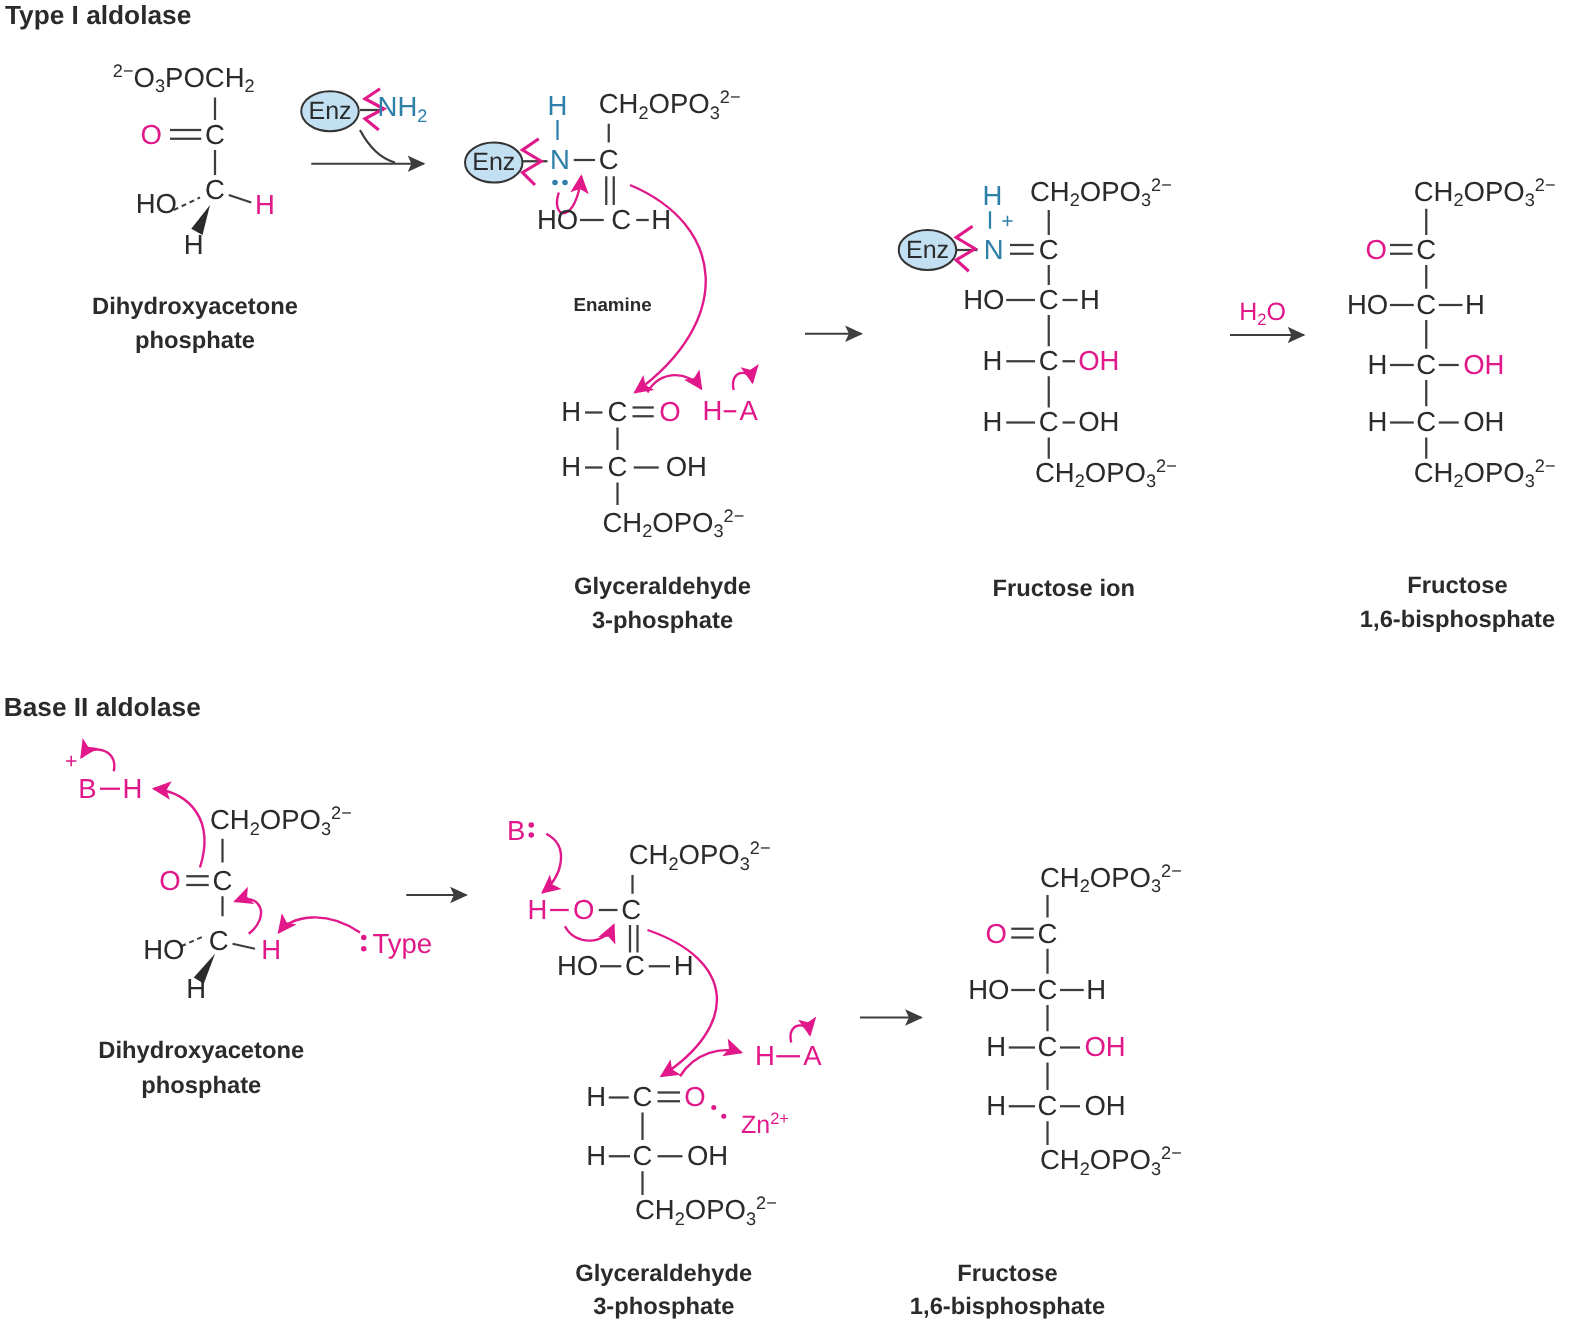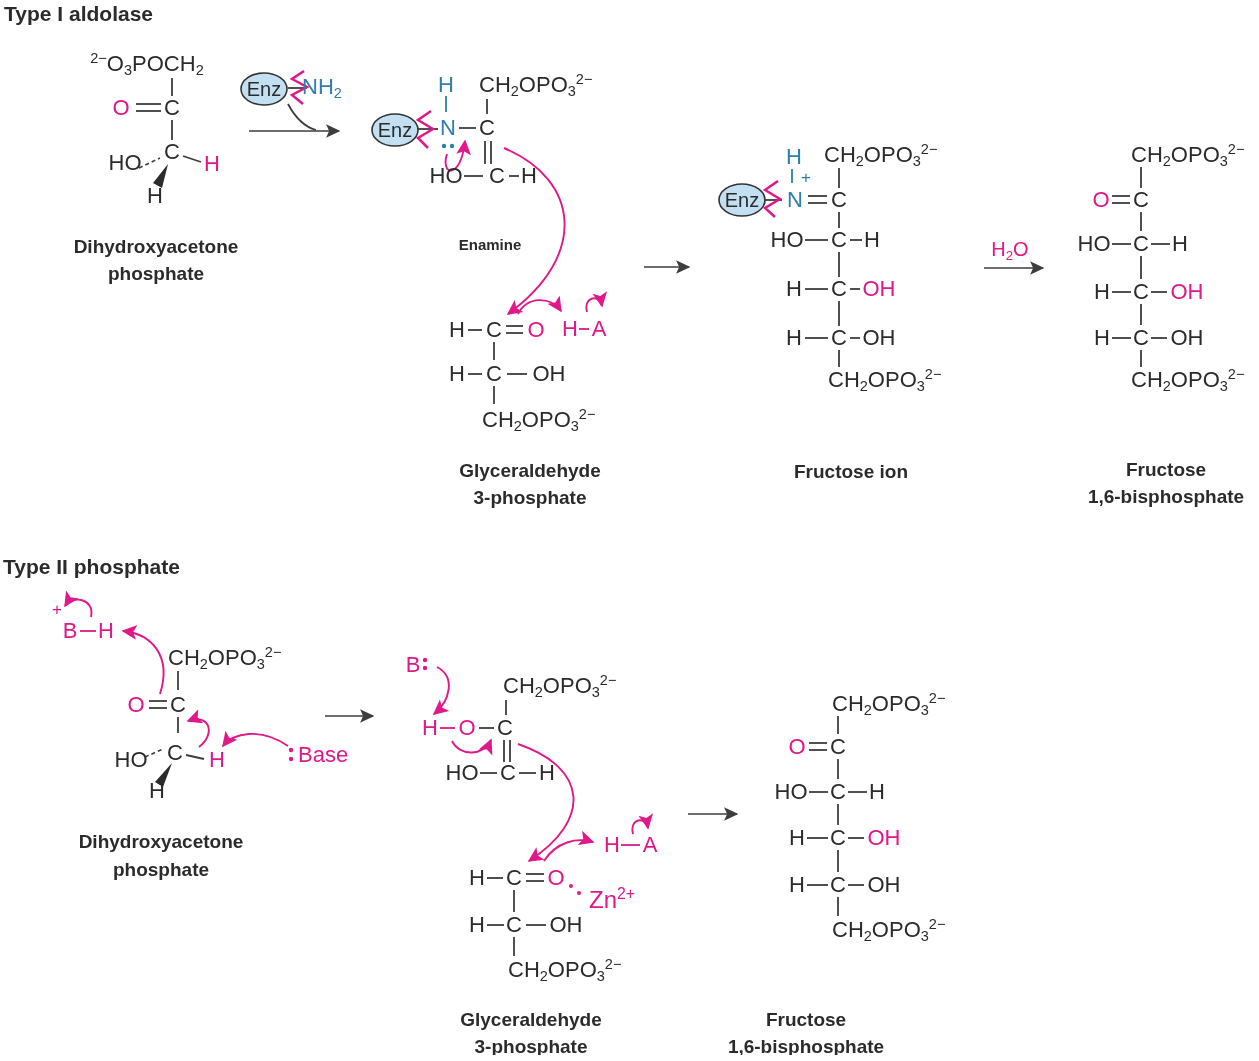--- a/index.html
+++ b/index.html
@@ -254,48 +254,48 @@
       <div class="txt" style="left: 1180px; top: 244px; color: rgb(43, 43, 43); font-size: 22px; font-weight: 400; transform: translate(-50%, -50%);">H</div>
       <div class="txt" style="left: 1102px; top: 292px; color: rgb(43, 43, 43); font-size: 22px; font-weight: 400; transform: translate(-50%, -50%);">H</div>
       <div class="txt" style="left: 1141px; top: 292px; color: rgb(43, 43, 43); font-size: 22px; font-weight: 400; transform: translate(-50%, -50%);">C</div>
       <div class="txt" style="left: 1187px; top: 292px; color: rgb(224, 24, 138); font-size: 22px; font-weight: 400; transform: translate(-50%, -50%);">OH</div>
       <div class="txt" style="left: 1102px; top: 338px; color: rgb(43, 43, 43); font-size: 22px; font-weight: 400; transform: translate(-50%, -50%);">H</div>
       <div class="txt" style="left: 1141px; top: 338px; color: rgb(43, 43, 43); font-size: 22px; font-weight: 400; transform: translate(-50%, -50%);">C</div>
       <div class="txt" style="left: 1187px; top: 338px; color: rgb(43, 43, 43); font-size: 22px; font-weight: 400; transform: translate(-50%, -50%);">OH</div>
       <div class="txt" style="left: 1131px; top: 380px; color: rgb(43, 43, 43); font-size: 22px; font-weight: 400; transform: translate(0px, -50%);">CH<sub>2</sub>OPO<sub>3</sub><sup>2−</sup></div>
       <div class="txt" style="left: 1166px; top: 469px; color: rgb(43, 43, 43); font-size: 19px; font-weight: 700; transform: translate(-50%, -50%);">Fructose</div>
       <div class="txt" style="left: 1166px; top: 496px; color: rgb(43, 43, 43); font-size: 19px; font-weight: 700; transform: translate(-50%, -50%);">1,6-bisphosphate</div>
-      <div class="txt" style="left: 3px; top: 566px; color: rgb(43, 43, 43); font-size: 21px; font-weight: 700; transform: translate(0px, -50%);">Type II phosphate</div>
+      <div class="txt" style="left: 3px; top: 566px; color: rgb(43, 43, 43); font-size: 21px; font-weight: 700; transform: translate(0px, -50%);">Base II aldolase</div>
       <div class="txt" style="left: 57px; top: 609px; color: rgb(224, 24, 138); font-size: 17px; font-weight: 400; transform: translate(-50%, -50%);">+</div>
       <div class="txt" style="left: 70px; top: 631px; color: rgb(224, 24, 138); font-size: 22px; font-weight: 400; transform: translate(-50%, -50%);">B</div>
       <div class="txt" style="left: 106px; top: 631px; color: rgb(224, 24, 138); font-size: 22px; font-weight: 400; transform: translate(-50%, -50%);">H</div>
       <div class="txt" style="left: 168px; top: 658px; color: rgb(43, 43, 43); font-size: 22px; font-weight: 400; transform: translate(0px, -50%);">CH<sub>2</sub>OPO<sub>3</sub><sup>2−</sup></div>
       <div class="txt" style="left: 136px; top: 705px; color: rgb(224, 24, 138); font-size: 22px; font-weight: 400; transform: translate(-50%, -50%);">O</div>
       <div class="txt" style="left: 178px; top: 705px; color: rgb(43, 43, 43); font-size: 22px; font-weight: 400; transform: translate(-50%, -50%);">C</div>
       <div class="txt" style="left: 131px; top: 760px; color: rgb(43, 43, 43); font-size: 22px; font-weight: 400; transform: translate(-50%, -50%);">HO</div>
       <div class="txt" style="left: 175px; top: 753px; color: rgb(43, 43, 43); font-size: 22px; font-weight: 400; transform: translate(-50%, -50%);">C</div>
       <div class="txt" style="left: 217px; top: 760px; color: rgb(224, 24, 138); font-size: 22px; font-weight: 400; transform: translate(-50%, -50%);">H</div>
       <div class="txt" style="left: 157px; top: 791px; color: rgb(43, 43, 43); font-size: 22px; font-weight: 400; transform: translate(-50%, -50%);">H</div>
-      <div class="txt" style="left: 298px; top: 755px; color: rgb(224, 24, 138); font-size: 22px; font-weight: 400; transform: translate(0px, -50%);">Base</div>
+      <div class="txt" style="left: 298px; top: 755px; color: rgb(224, 24, 138); font-size: 22px; font-weight: 400; transform: translate(0px, -50%);">Type</div>
       <div class="txt" style="left: 161px; top: 841px; color: rgb(43, 43, 43); font-size: 19px; font-weight: 700; transform: translate(-50%, -50%);">Dihydroxyacetone</div>
       <div class="txt" style="left: 161px; top: 869px; color: rgb(43, 43, 43); font-size: 19px; font-weight: 700; transform: translate(-50%, -50%);">phosphate</div>
       <div class="txt" style="left: 413px; top: 665px; color: rgb(224, 24, 138); font-size: 22px; font-weight: 400; transform: translate(-50%, -50%);">B</div>
       <div class="txt" style="left: 430px; top: 728px; color: rgb(224, 24, 138); font-size: 22px; font-weight: 400; transform: translate(-50%, -50%);">H</div>
       <div class="txt" style="left: 467px; top: 728px; color: rgb(224, 24, 138); font-size: 22px; font-weight: 400; transform: translate(-50%, -50%);">O</div>
       <div class="txt" style="left: 505px; top: 728px; color: rgb(43, 43, 43); font-size: 22px; font-weight: 400; transform: translate(-50%, -50%);">C</div>
       <div class="txt" style="left: 503px; top: 686px; color: rgb(43, 43, 43); font-size: 22px; font-weight: 400; transform: translate(0px, -50%);">CH<sub>2</sub>OPO<sub>3</sub><sup>2−</sup></div>
       <div class="txt" style="left: 462px; top: 773px; color: rgb(43, 43, 43); font-size: 22px; font-weight: 400; transform: translate(-50%, -50%);">HO</div>
       <div class="txt" style="left: 508px; top: 773px; color: rgb(43, 43, 43); font-size: 22px; font-weight: 400; transform: translate(-50%, -50%);">C</div>
       <div class="txt" style="left: 547px; top: 773px; color: rgb(43, 43, 43); font-size: 22px; font-weight: 400; transform: translate(-50%, -50%);">H</div>
       <div class="txt" style="left: 612px; top: 845px; color: rgb(224, 24, 138); font-size: 22px; font-weight: 400; transform: translate(-50%, -50%);">H</div>
       <div class="txt" style="left: 650px; top: 845px; color: rgb(224, 24, 138); font-size: 22px; font-weight: 400; transform: translate(-50%, -50%);">A</div>
       <div class="txt" style="left: 477px; top: 878px; color: rgb(43, 43, 43); font-size: 22px; font-weight: 400; transform: translate(-50%, -50%);">H</div>
       <div class="txt" style="left: 514px; top: 878px; color: rgb(43, 43, 43); font-size: 22px; font-weight: 400; transform: translate(-50%, -50%);">C</div>
       <div class="txt" style="left: 556px; top: 878px; color: rgb(224, 24, 138); font-size: 22px; font-weight: 400; transform: translate(-50%, -50%);">O</div>
-      <div class="txt" style="left: 612px; top: 899px; color: rgb(224, 24, 138); font-size: 24px; font-weight: 400; transform: translate(-50%, -50%);">Zn<sup>2+</sup></div>
+      <div class="txt" style="left: 612px; top: 899px; color: rgb(224, 24, 138); font-size: 20px; font-weight: 400; transform: translate(-50%, -50%);">Zn<sup>2+</sup></div>
       <div class="txt" style="left: 477px; top: 925px; color: rgb(43, 43, 43); font-size: 22px; font-weight: 400; transform: translate(-50%, -50%);">H</div>
       <div class="txt" style="left: 514px; top: 925px; color: rgb(43, 43, 43); font-size: 22px; font-weight: 400; transform: translate(-50%, -50%);">C</div>
       <div class="txt" style="left: 566px; top: 925px; color: rgb(43, 43, 43); font-size: 22px; font-weight: 400; transform: translate(-50%, -50%);">OH</div>
       <div class="txt" style="left: 508px; top: 970px; color: rgb(43, 43, 43); font-size: 22px; font-weight: 400; transform: translate(0px, -50%);">CH<sub>2</sub>OPO<sub>3</sub><sup>2−</sup></div>
       <div class="txt" style="left: 531px; top: 1019px; color: rgb(43, 43, 43); font-size: 19px; font-weight: 700; transform: translate(-50%, -50%);">Glyceraldehyde</div>
       <div class="txt" style="left: 531px; top: 1046px; color: rgb(43, 43, 43); font-size: 19px; font-weight: 700; transform: translate(-50%, -50%);">3-phosphate</div>
       <div class="txt" style="left: 832px; top: 704px; color: rgb(43, 43, 43); font-size: 22px; font-weight: 400; transform: translate(0px, -50%);">CH<sub>2</sub>OPO<sub>3</sub><sup>2−</sup></div>
       <div class="txt" style="left: 797px; top: 747px; color: rgb(224, 24, 138); font-size: 22px; font-weight: 400; transform: translate(-50%, -50%);">O</div>
       <div class="txt" style="left: 838px; top: 747px; color: rgb(43, 43, 43); font-size: 22px; font-weight: 400; transform: translate(-50%, -50%);">C</div>
       <div class="txt" style="left: 791px; top: 792px; color: rgb(43, 43, 43); font-size: 22px; font-weight: 400; transform: translate(-50%, -50%);">HO</div>

